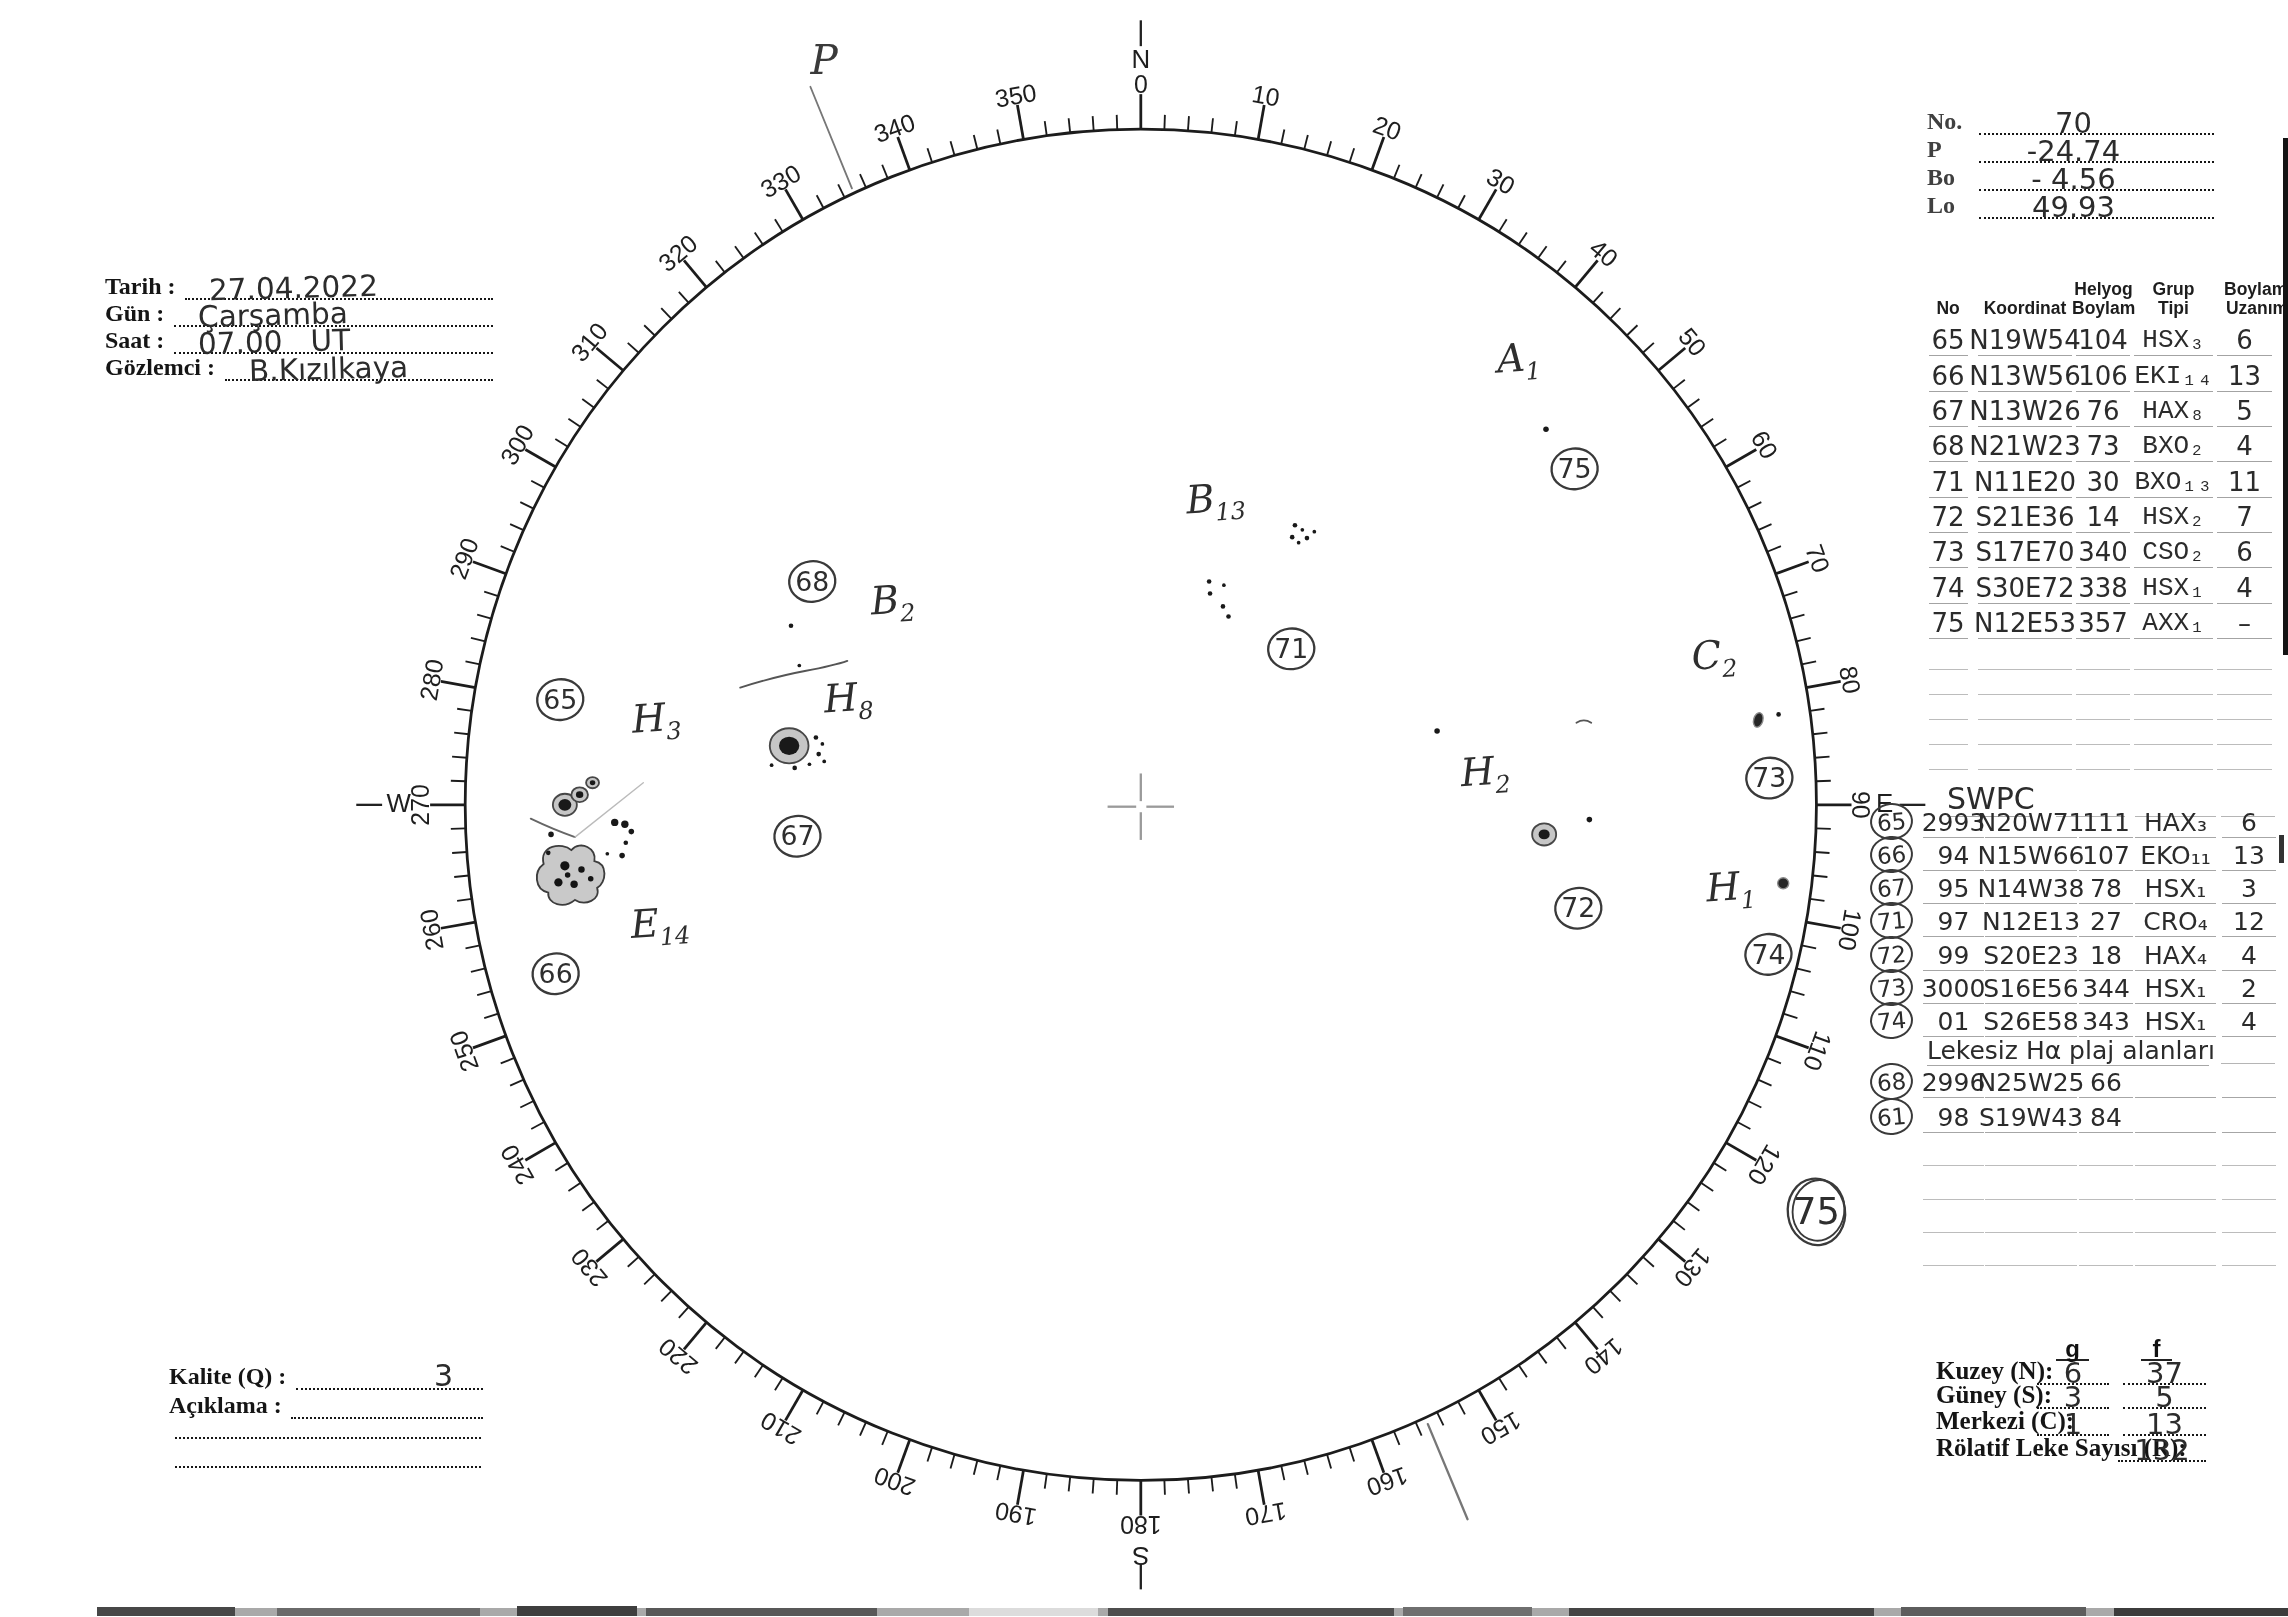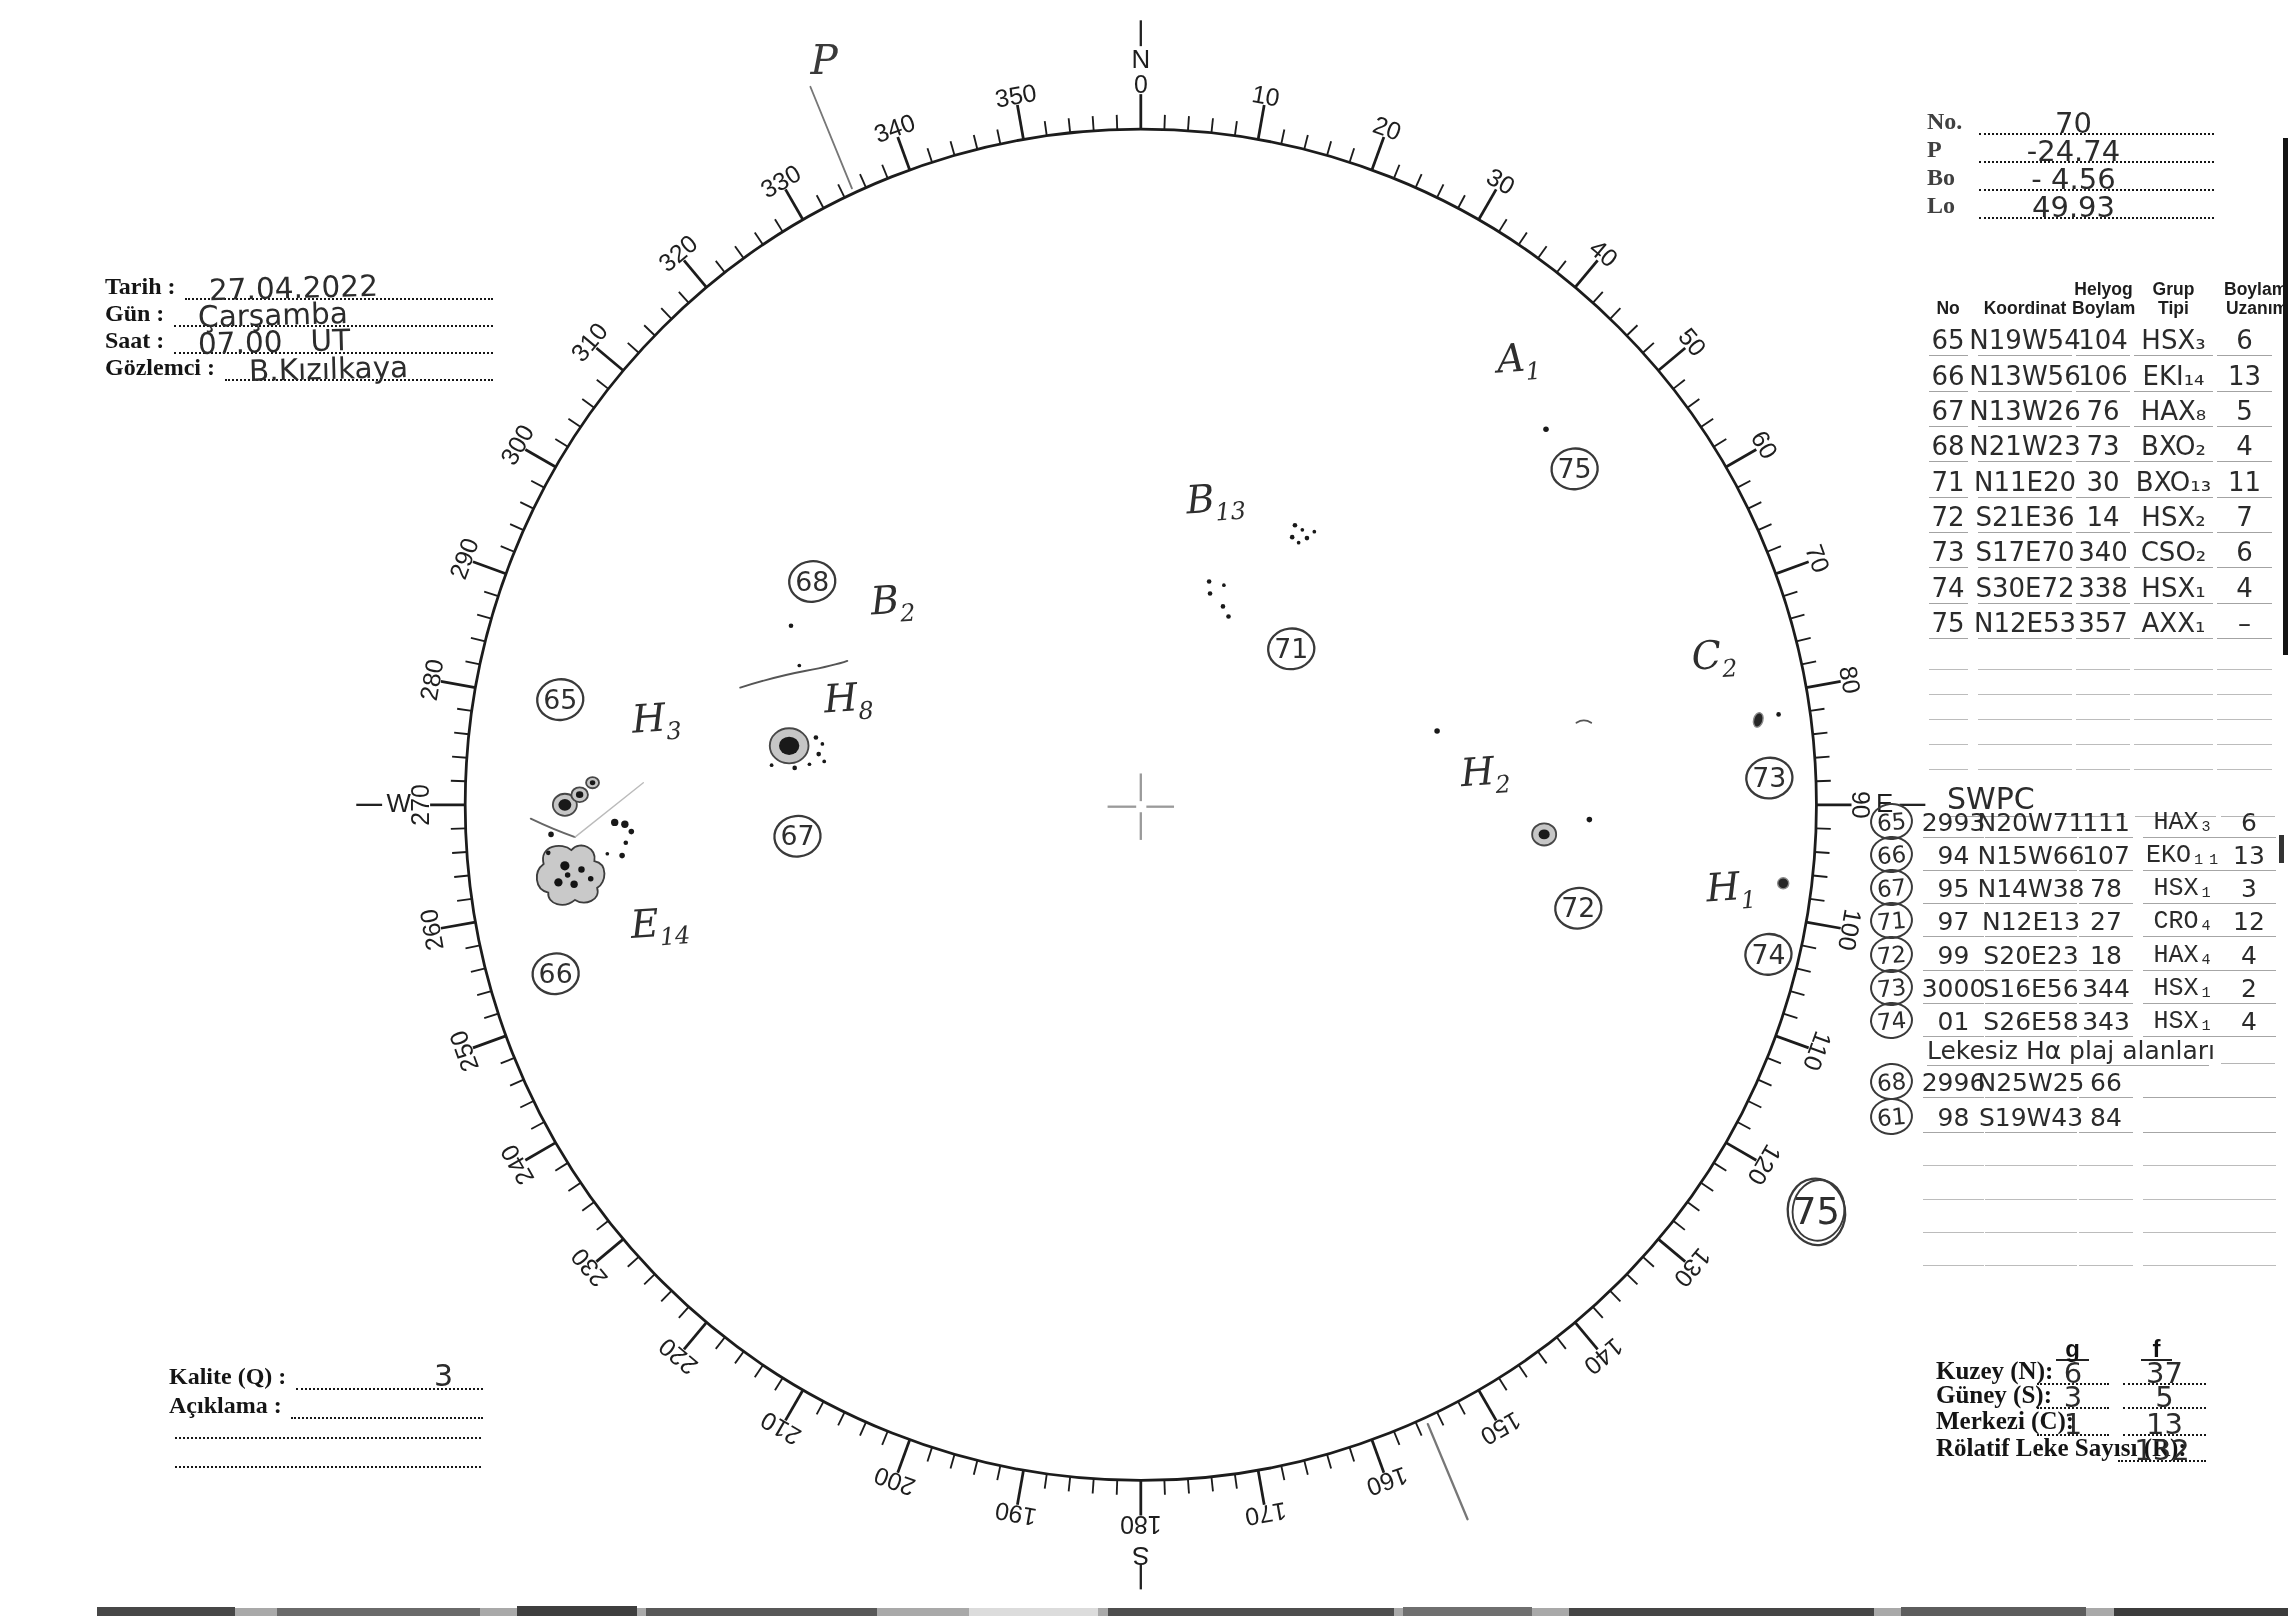--- a/index.html
+++ b/index.html
@@ -38,36 +38,36 @@
   .gt-headers{position:absolute;left:1924px;top:264px;width:365px;height:55px;}
   .hcell{position:absolute;bottom:1.8px;font:bold 17.5px/18.5px "Liberation Sans",sans-serif;
          text-align:center;white-space:pre-line;color:#1d1d1d;}
   .h-no{left:4.6px;width:39px;} .h-koord{left:54px;width:94px;} .h-boylam{left:148px;width:63px;}
   .h-tip{left:210px;width:79px;} .h-uzanim{left:288px;width:66px;margin-left:12px;}
 
   .trow{position:absolute;left:1924px;width:365px;height:35px;}
   .tcell{position:absolute;bottom:0;height:100%;display:flex;align-items:flex-end;justify-content:center;
          border-bottom:1.4px solid #a3a3a3;font:26px "DejaVu Sans",sans-serif;color:#2b2b2b;white-space:nowrap;}
   .c-no{left:4.6px;width:39px;} .c-koord{left:54px;width:94px;} .c-boylam{left:152px;width:54px;}
-  .c-tip{left:210px;width:79px;} .c-uzanim{left:293px;width:55px;}
+  .c-tip{left:210px;width:79px;font-family:Liberation Mono, monospace;} .c-uzanim{left:293px;width:55px;}
   .trow.empty{height:24px;} .trow.empty .tcell{border-color:#bcbcbc;}
 
   
   .swpc-title{position:absolute;left:1947px;top:781px;width:85px;font:30px "DejaVu Sans",sans-serif;
               color:#2c2c2c;border-bottom:1.4px solid #a6a6a6;padding-bottom:0;}
   .swpc-hseg{position:absolute;top:816px;height:0;border-bottom:1.4px solid #b5b5b5;}
   .srow{position:absolute;left:1869px;width:420px;height:33px;}
   .scell{position:absolute;bottom:0;height:100%;display:flex;align-items:flex-end;justify-content:center;
          border-bottom:1.4px solid #a6a6a6;font:25px "DejaVu Sans",sans-serif;color:#2b2b2b;white-space:nowrap;}
   .s-circ{left:0;width:44px;border-bottom:none;align-items:center;}
   .circnum{display:flex;align-items:center;justify-content:center;width:39px;height:33px;
            border:2.3px solid #3a3a3a;border-radius:50%;font:23px "DejaVu Sans",sans-serif;
            transform:rotate(-5deg);color:#2b2b2b;}
   .s-code{left:54px;width:61px;} .s-koord{left:116px;width:92px;} .s-boylam{left:210px;width:54px;}
-  .s-tip{left:274px;width:81px;font-family:Liberation Mono, monospace;} .s-uzanim{left:353px;width:54px;}
+  .s-tip{left:266px;width:81px;} .s-uzanim{left:353px;width:54px;}
   .srow.empty .scell{border-color:#bcbcbc;}
   .note-row{position:absolute;left:1927px;top:1032px;width:282px;height:33px;border-bottom:1.4px solid #a6a6a6;
             font:25px "DejaVu Sans",sans-serif;color:#2b2b2b;display:flex;align-items:flex-end;white-space:nowrap;}
   .note-seg{position:absolute;top:1063px;left:2221px;width:54px;height:0;border-bottom:1.4px solid #b5b5b5;}
 
   
   .gf{position:absolute;top:1335px;height:24px;text-align:center;font:bold 24px "Liberation Sans",sans-serif;
       border-bottom:2.3px solid #222;color:#111;}
   .stat-label{position:absolute;font:bold 25px "Liberation Serif",serif;color:#151515;white-space:nowrap;}
   .stat-line{position:absolute;height:28px;border-bottom:2.8px dotted #161616;}

